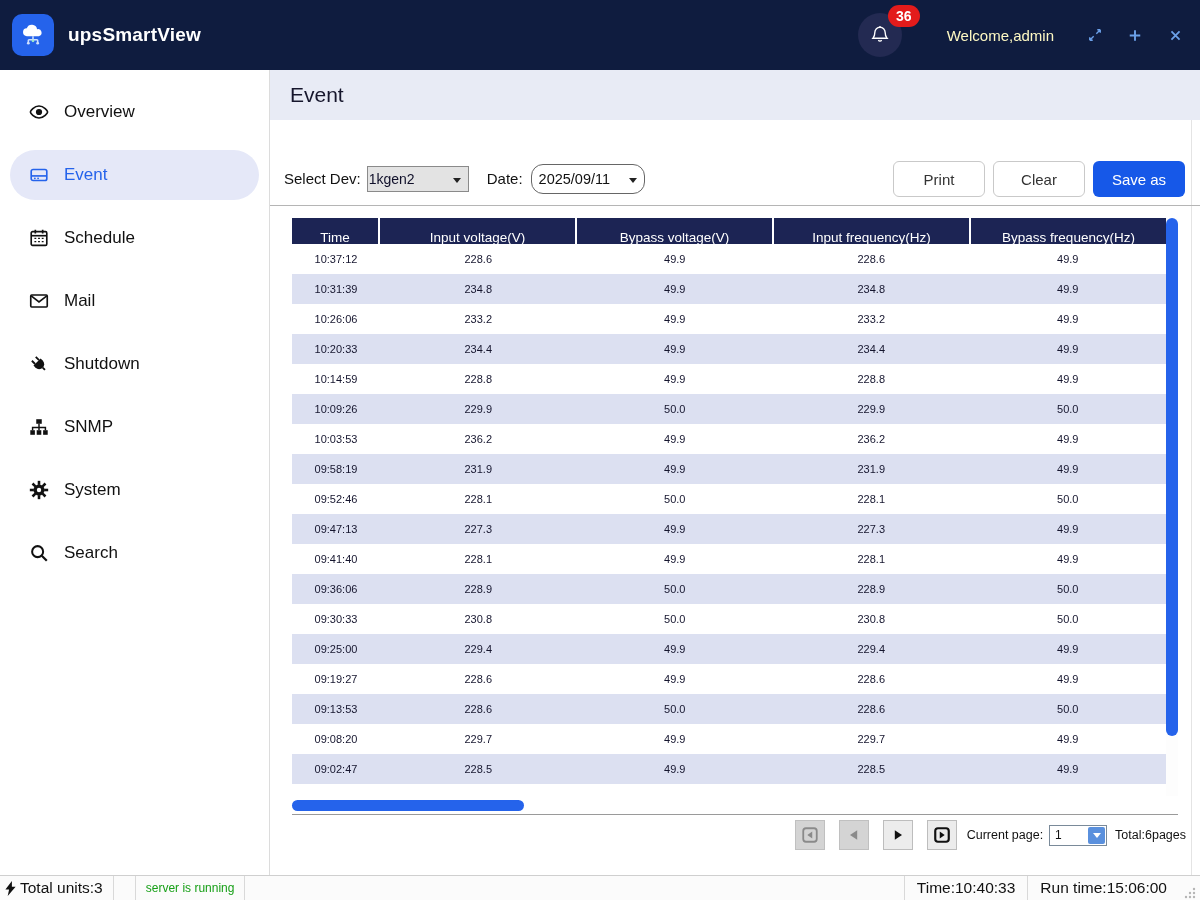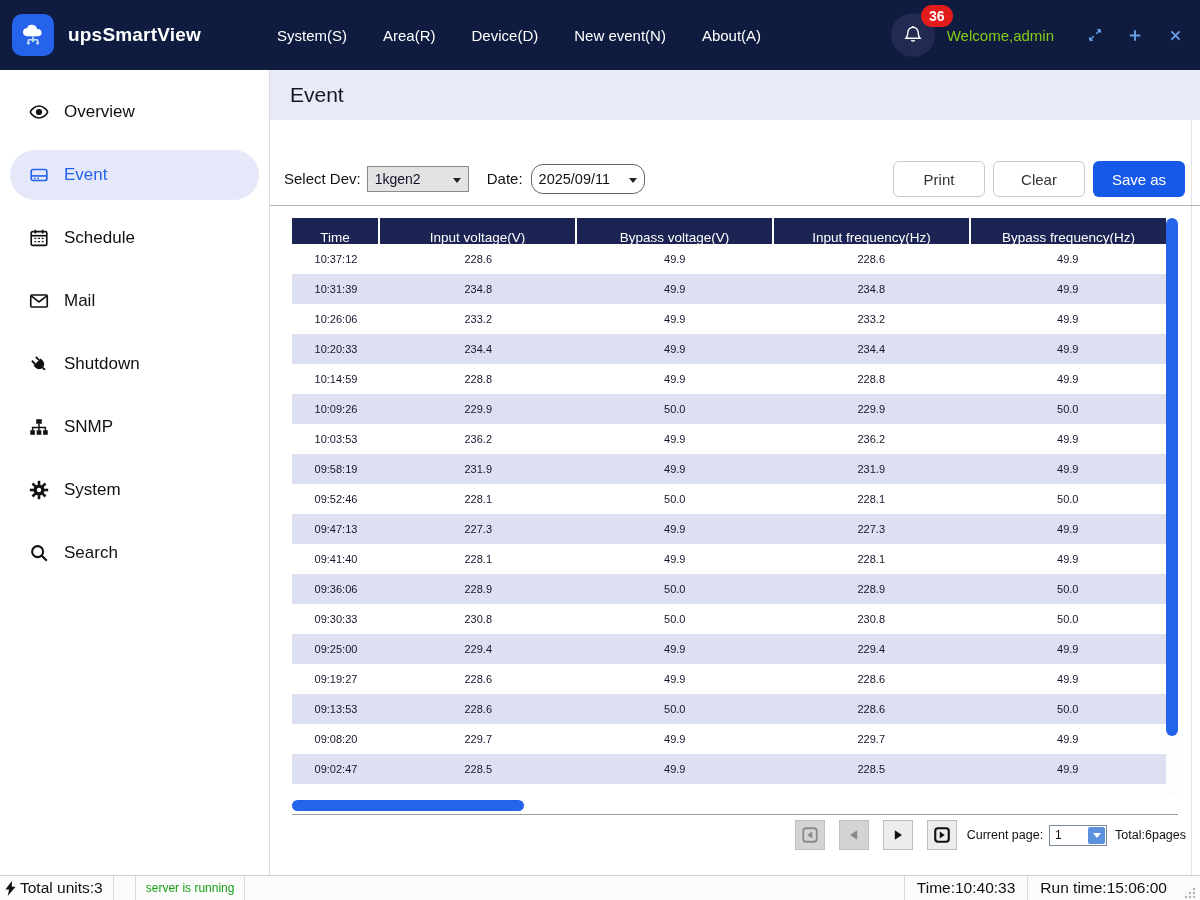--- a/index.html
+++ b/index.html
@@ -6,21 +6,21 @@
   html,body { width:1200px; height:900px; font-family:"Liberation Sans", sans-serif; background:#fff; overflow:hidden; }
 
   
   #navbar { position:absolute; left:0; top:0; width:1200px; height:70px; background:#0f1c3f; display:flex; align-items:center; }
   .logo { width:42px; height:42px; margin-left:12px; background:#2563eb; border-radius:10px; display:flex; align-items:center; justify-content:center; }
   .brand { color:#fff; font-size:19px; font-weight:bold; margin-left:14px; letter-spacing:.2px; }
   .menu { display:flex; margin-left:76px; gap:36px; }
   .menu-item { color:#fff; font-size:15px; cursor:pointer; white-space:nowrap; }
   .bell-wrap { position:relative; margin-left:auto; width:44px; height:44px; border-radius:50%; background:#232a52; display:flex; align-items:center; justify-content:center; }
   .badge { position:absolute; top:-8px; left:30px; min-width:32px; height:22px; background:#e31b1b; color:#fff; border-radius:11px; font-size:14px; font-weight:bold; display:flex; align-items:center; justify-content:center; padding:0 6px; }
-  .welcome { color:#84cc16; font-size:15px; margin-left:12px; }
+  .welcome { color:#fef9c3; font-size:15px; margin-left:45px; }
   .win-controls { display:flex; align-items:center; gap:26px; margin-left:34px; margin-right:18px; }
   .win-ic { width:14px; height:14px; display:flex; align-items:center; justify-content:center; cursor:pointer; }
 
   
   #sidebar { position:absolute; left:0; top:70px; width:270px; height:805px; background:#fff; border-right:1px solid #dcdcdc; padding-top:17px; }
   .side-item { height:50px; margin:0 10px 13px 10px; border-radius:25px; display:flex; align-items:center; padding-left:18px; cursor:pointer; }
   .side-item .ic { width:22px; height:22px; display:flex; align-items:center; justify-content:center; }
   .side-item .lbl { font-size:17px; color:#111; margin-left:14px; }
   .side-item.active { background:#e5e8f8; }
   .side-item.active .lbl { color:#2563eb; }
@@ -30,21 +30,21 @@
   .right-line { position:absolute; right:8px; top:0; width:1px; height:805px; background:#e4e4e4; }
   .title-bar { position:absolute; left:0; top:0; width:930px; height:50px; background:#e8ebf5; display:flex; align-items:center; }
   .title-bar .t { font-size:21px; color:#16162c; margin-left:20px; font-weight:500; }
   .tab-strip { position:absolute; left:5px; top:53px; height:27px; display:flex; align-items:flex-end; }
   .tab { height:22px; line-height:20px; padding:0 13px; font-size:11px; color:#222; background:#f1f1f1; border:1px solid #9a9a9a; border-bottom:1px solid #9a9a9a; margin-right:2px; cursor:pointer; }
   .tab.active { height:27px; line-height:26px; background:#fff; border-bottom:none; position:relative; z-index:2; }
   .controls { position:absolute; left:0; top:82px; width:930px; height:54px; display:flex; align-items:center; border-bottom:1px solid #b5b5b5; }
   .controls { padding-left:14px; }
   .ctl-label { font-size:15px; color:#111; }
   .combo-dev { width:102px; height:26px; background:#e3e3e3; border:1px solid #8a8a8a; margin-left:6px; display:flex; align-items:center; position:relative; cursor:pointer; }
-  .combo-dev .v { font-size:14px; color:#10102a; margin-left:7px; }
+  .combo-dev .v { font-size:14px; color:#10102a; margin-left:1px; }
   .arrow-dn { position:absolute; right:7px; top:11px; width:0; height:0; border-left:4px solid transparent; border-right:4px solid transparent; border-top:5px solid #222; }
   .date-label { margin-left:18px; }
   .combo-date { width:114px; height:30px; background:#fff; border:1px solid #666; border-radius:12px; margin-left:8px; display:flex; align-items:center; position:relative; cursor:pointer; }
   .combo-date .v { font-size:14.5px; color:#111; margin-left:7px; }
   .btn-group { position:absolute; right:15px; top:9px; display:flex; gap:8px; }
   .btn { width:92px; height:36px; border-radius:6px; border:1px solid #c9c9c9; background:#fff; font-size:15px; color:#333; display:flex; align-items:center; justify-content:center; cursor:pointer; font-family:"Liberation Sans",sans-serif; }
   .btn.primary { background:#1658e8; border:none; color:#fff; }
 
   
   .tbl-header { position:absolute; left:22px; top:148px; width:874px; height:38px; display:flex; }
@@ -92,27 +92,20 @@
   <div class="logo">
     <svg width="28" height="28" viewBox="0 0 24 24">
       <path d="M7 13a3.4 3.4 0 0 1-.3-6.8A4.6 4.6 0 0 1 15.5 7 3 3 0 0 1 17 13z" fill="#fff"></path>
       <path d="M12 13v3M8 16v2M16 16v2M8 16h8" stroke="#cfe0ff" stroke-width="1.3" fill="none"></path>
       <circle cx="8" cy="19" r="1.2" fill="#cfe0ff"></circle>
         <circle cx="12" cy="17" r="1.2" fill="#9fe8c9"></circle>
         <circle cx="16" cy="19" r="1.2" fill="#cfe0ff"></circle>
     </svg>
   </div>
   <div class="brand">upsSmartView</div>
-  <div class="menu">
-    <span class="menu-item">System(S)</span>
-    <span class="menu-item">Area(R)</span>
-    <span class="menu-item">Device(D)</span>
-    <span class="menu-item">New event(N)</span>
-    <span class="menu-item">About(A)</span>
-  </div>
   <div class="bell-wrap">
     <svg width="22" height="22" viewBox="0 0 24 24">
       <path d="M12 3.5a5.6 5.6 0 0 0-5.6 5.6c0 4.2-1.5 5.7-2.1 6.4h15.4c-.6-.7-2.1-2.2-2.1-6.4A5.6 5.6 0 0 0 12 3.5z" fill="none" stroke="#fff" stroke-width="1.5"></path>
       <path d="M10.3 17.5a1.8 1.8 0 0 0 3.4 0" fill="none" stroke="#fff" stroke-width="1.4"></path>
       <path d="M12 2.2v1.3" stroke="#fff" stroke-width="1.4"></path>
     </svg>
     <div class="badge">36</div>
   </div>
   <div class="welcome">Welcome,admin</div>
   <div class="win-controls">

